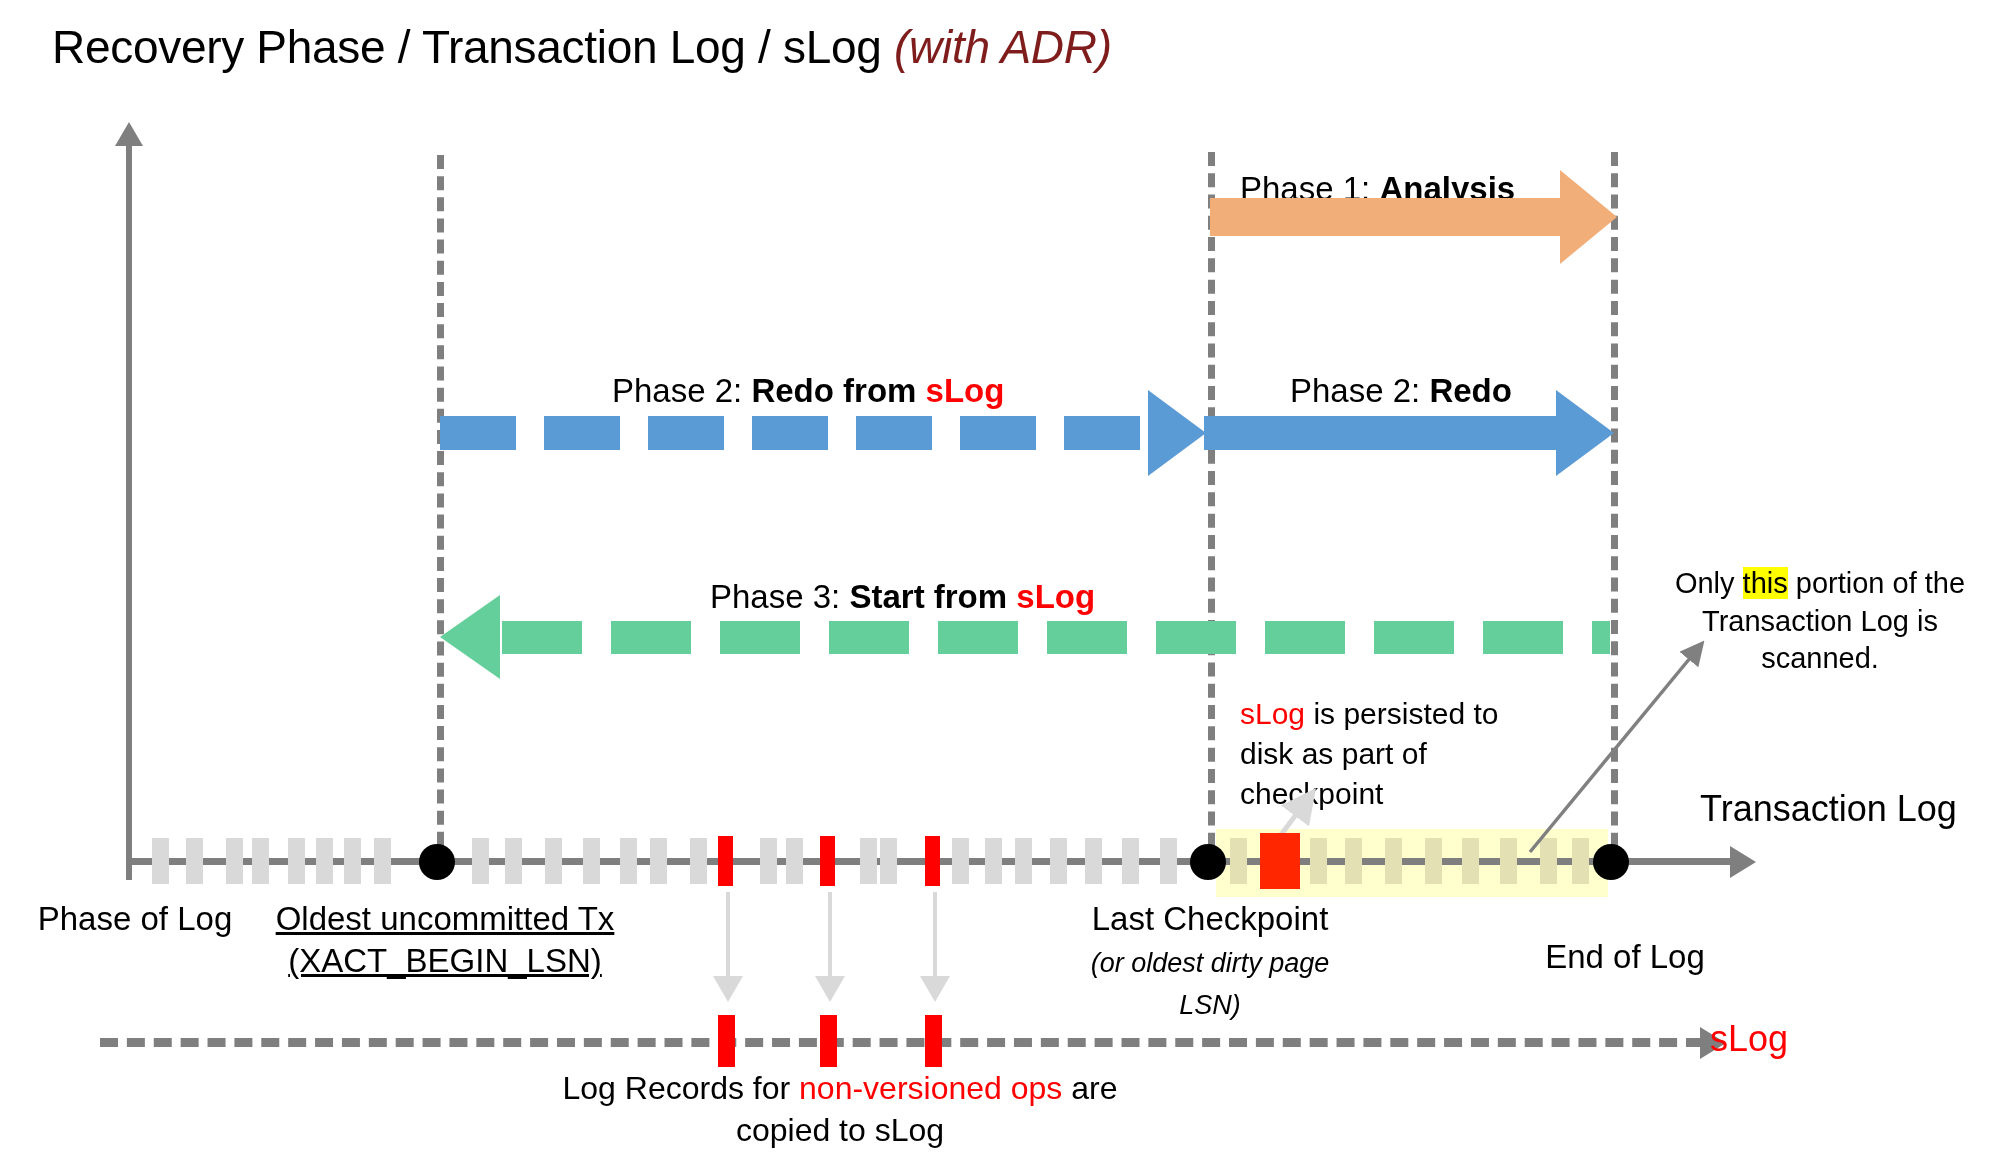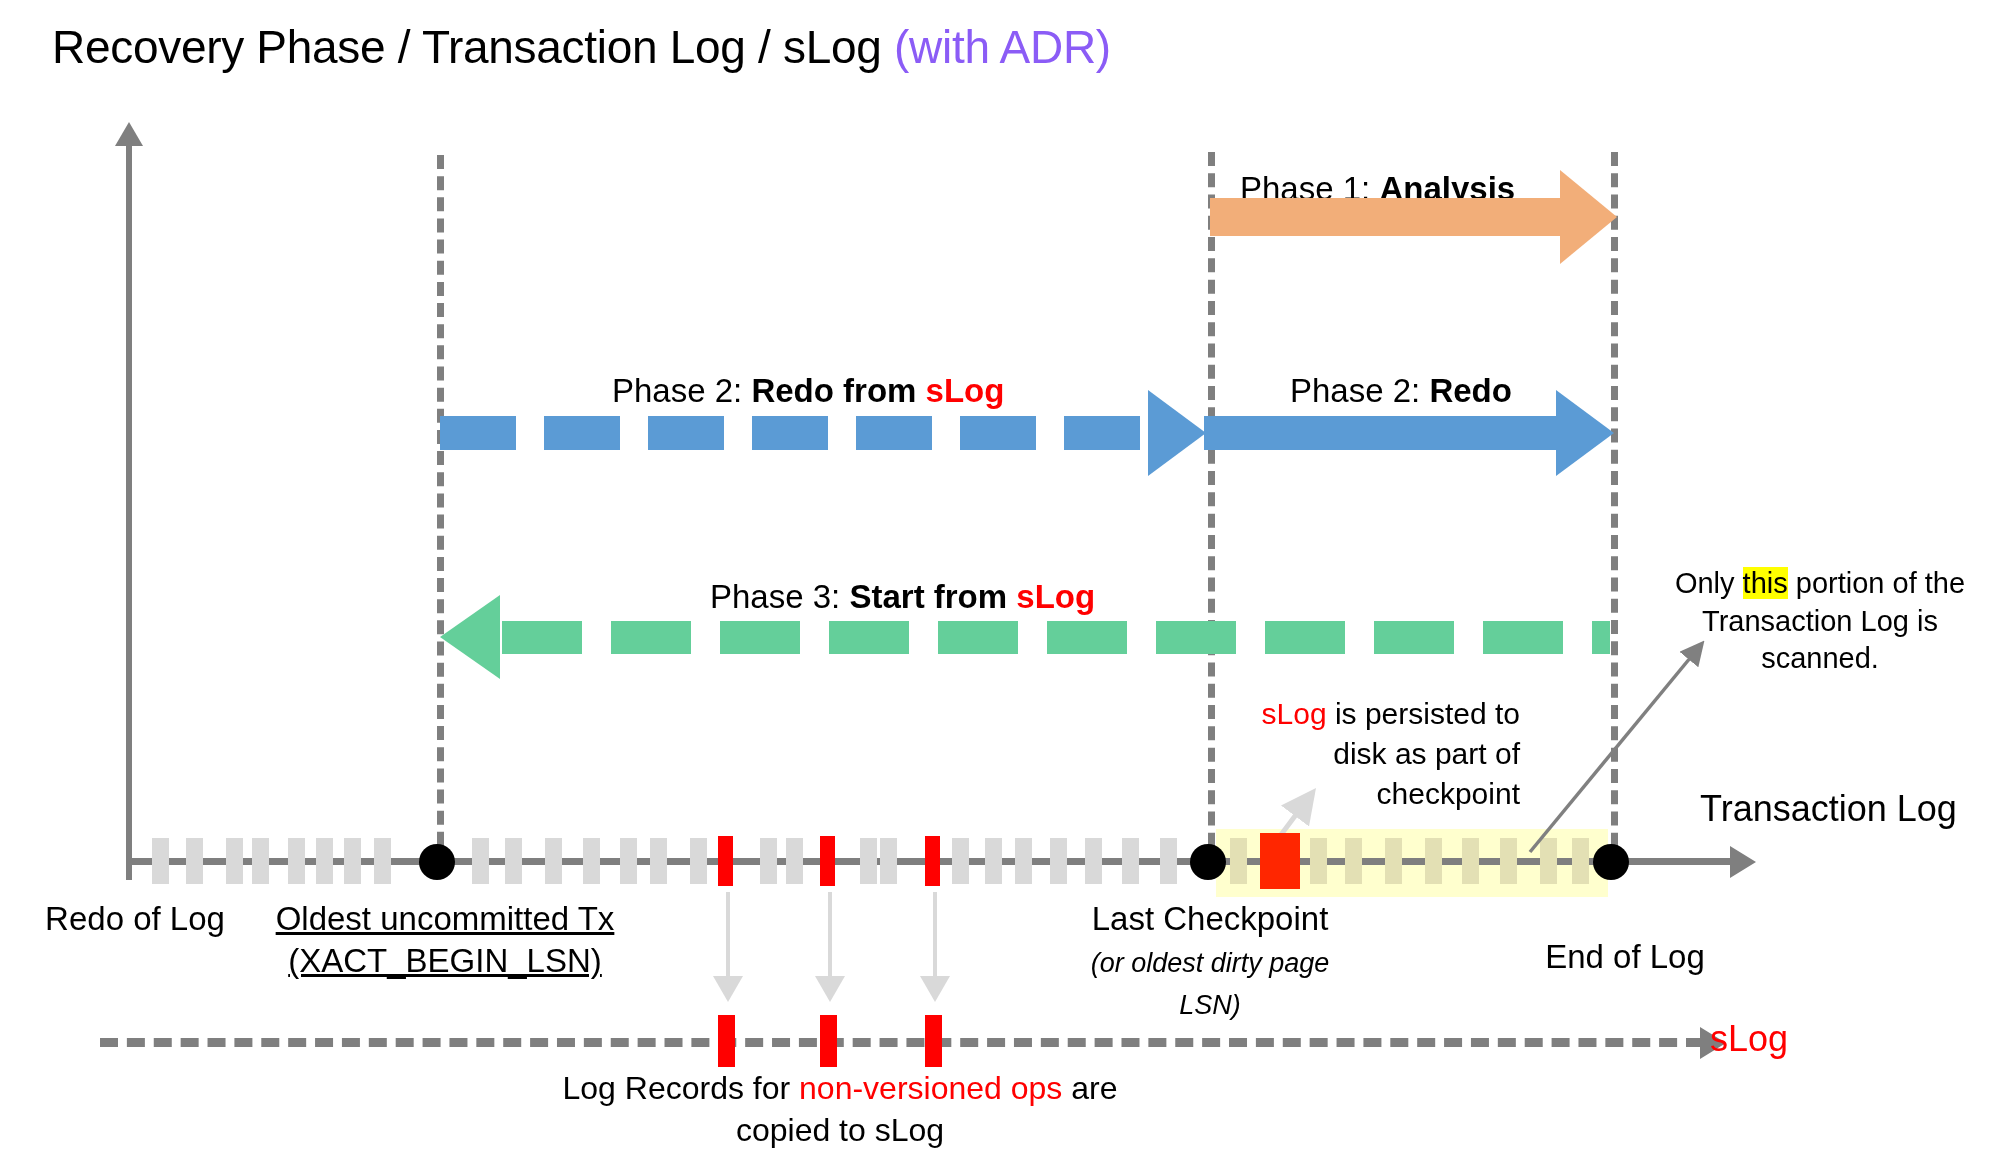--- a/index.html
+++ b/index.html
@@ -6,21 +6,21 @@
   body{
     width:2001px;height:1152px;position:relative;overflow:hidden;
     font-family:"Liberation Sans","DejaVu Sans",sans-serif;
     color:#000000;
   }
   .abs{position:absolute;}
   
   #title{
     left:52px;top:20px;font-size:46px;letter-spacing:-0.3px;white-space:nowrap;
   }
-  #title .adr{color:#8b5cf6;}
+  #title .adr{color:#7f1d1d;font-style:italic;}
   
   .vaxis-line{left:126px;top:140px;width:6px;height:740px;background:#7f7f7f;}
   .vaxis-head{
     left:115px;top:122px;width:0;height:0;
     border-left:14px solid transparent;border-right:14px solid transparent;
     border-bottom:24px solid #7f7f7f;
   }
   
   .vguide{
     width:0;border-left:7px dashed #7f7f7f;
@@ -88,21 +88,21 @@
     border-top:42px solid transparent;border-bottom:42px solid transparent;
     border-right:60px solid #64cf9a;
   }
   #ph3-label{left:710px;top:578px;font-size:33px;white-space:nowrap;}
 
   .bold{font-weight:bold;}
   .redtxt{color:#ff0000;font-weight:bold;}
 
   
   #callout-slog{
-    left:1240px;top:694px;width:280px;text-align:right;font-size:30px;line-height:1.33;
+    left:1240px;top:694px;width:280px;text-align:left;font-size:30px;line-height:1.33;
   }
   #callout-slog .s{color:#ff0000;}
   #callout-scan{
     left:1645px;top:565px;width:350px;text-align:center;font-size:29px;line-height:1.3;
   }
   #callout-scan .hl{background:#ffff00;}
 
   
   .axlabel{position:absolute;text-align:center;font-size:33px;line-height:1.28;}
   #lbl-start{left:10px;top:898px;width:250px;}
@@ -228,21 +228,21 @@
     <div class="tick red" style="left: 718px;"></div>
     <div class="tick red" style="left: 820px;"></div>
     <div class="tick red" style="left: 925px;"></div>
     <div class="tick bigred" style="left: 1260px;"></div>
   </div>
 
 <div class="dot" style="left:419px;top:844px;"></div>
 <div class="dot" style="left:1190px;top:844px;"></div>
 <div class="dot" style="left:1593px;top:844px;"></div>
 
-<div class="axlabel" id="lbl-start">Redo of Log</div>
+<div class="axlabel" id="lbl-start">Phase of Log</div>
 <div class="axlabel" id="lbl-xact"><span>Oldest uncommitted Tx</span><br><span>(XACT_BEGIN_LSN)</span></div>
 <div class="axlabel" id="lbl-ckpt"><span>Last Checkpoint</span><br><span class="it">(or oldest dirty page LSN)</span></div>
 <div class="axlabel" id="lbl-eol">End of Log</div>
 
 <div class="abs" id="slog-line"></div>
 <div class="abs" id="slog-head"></div>
 <div class="abs" id="slog-label">sLog</div>
 <div id="slog-ticks">
     <div class="stick" style="left: 718px;"></div>
     <div class="stick" style="left: 820px;"></div>

